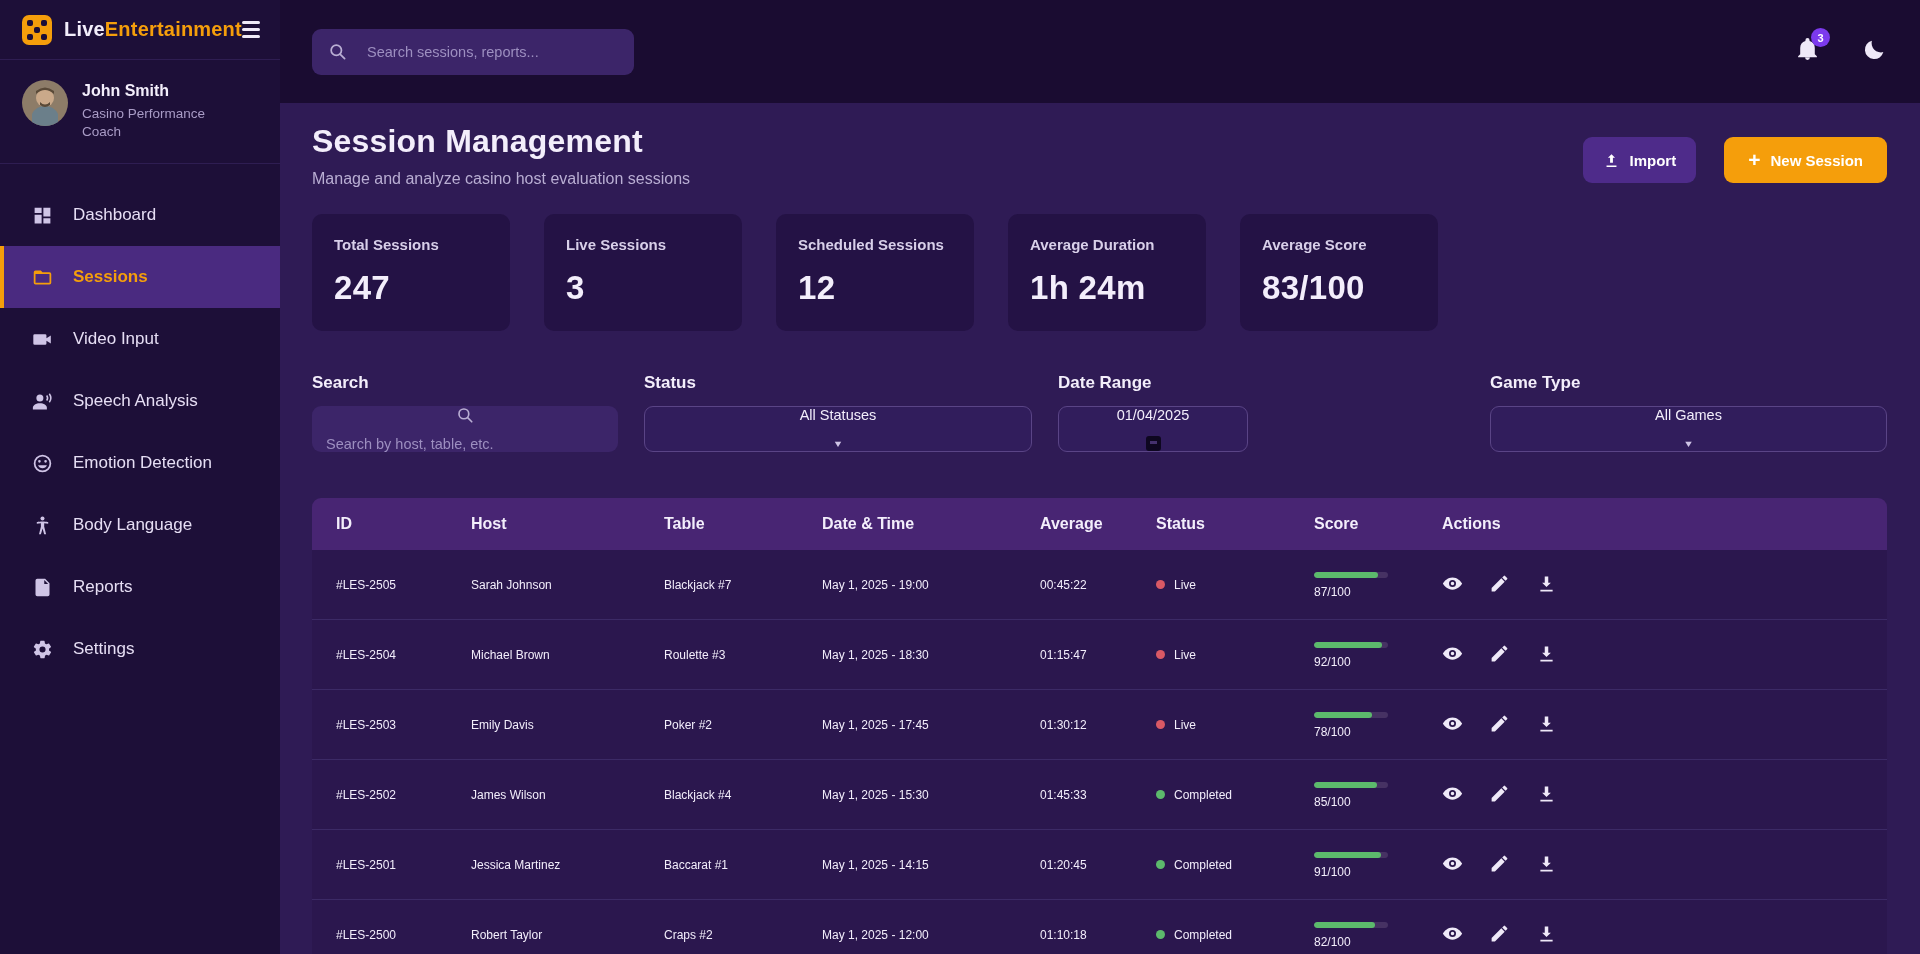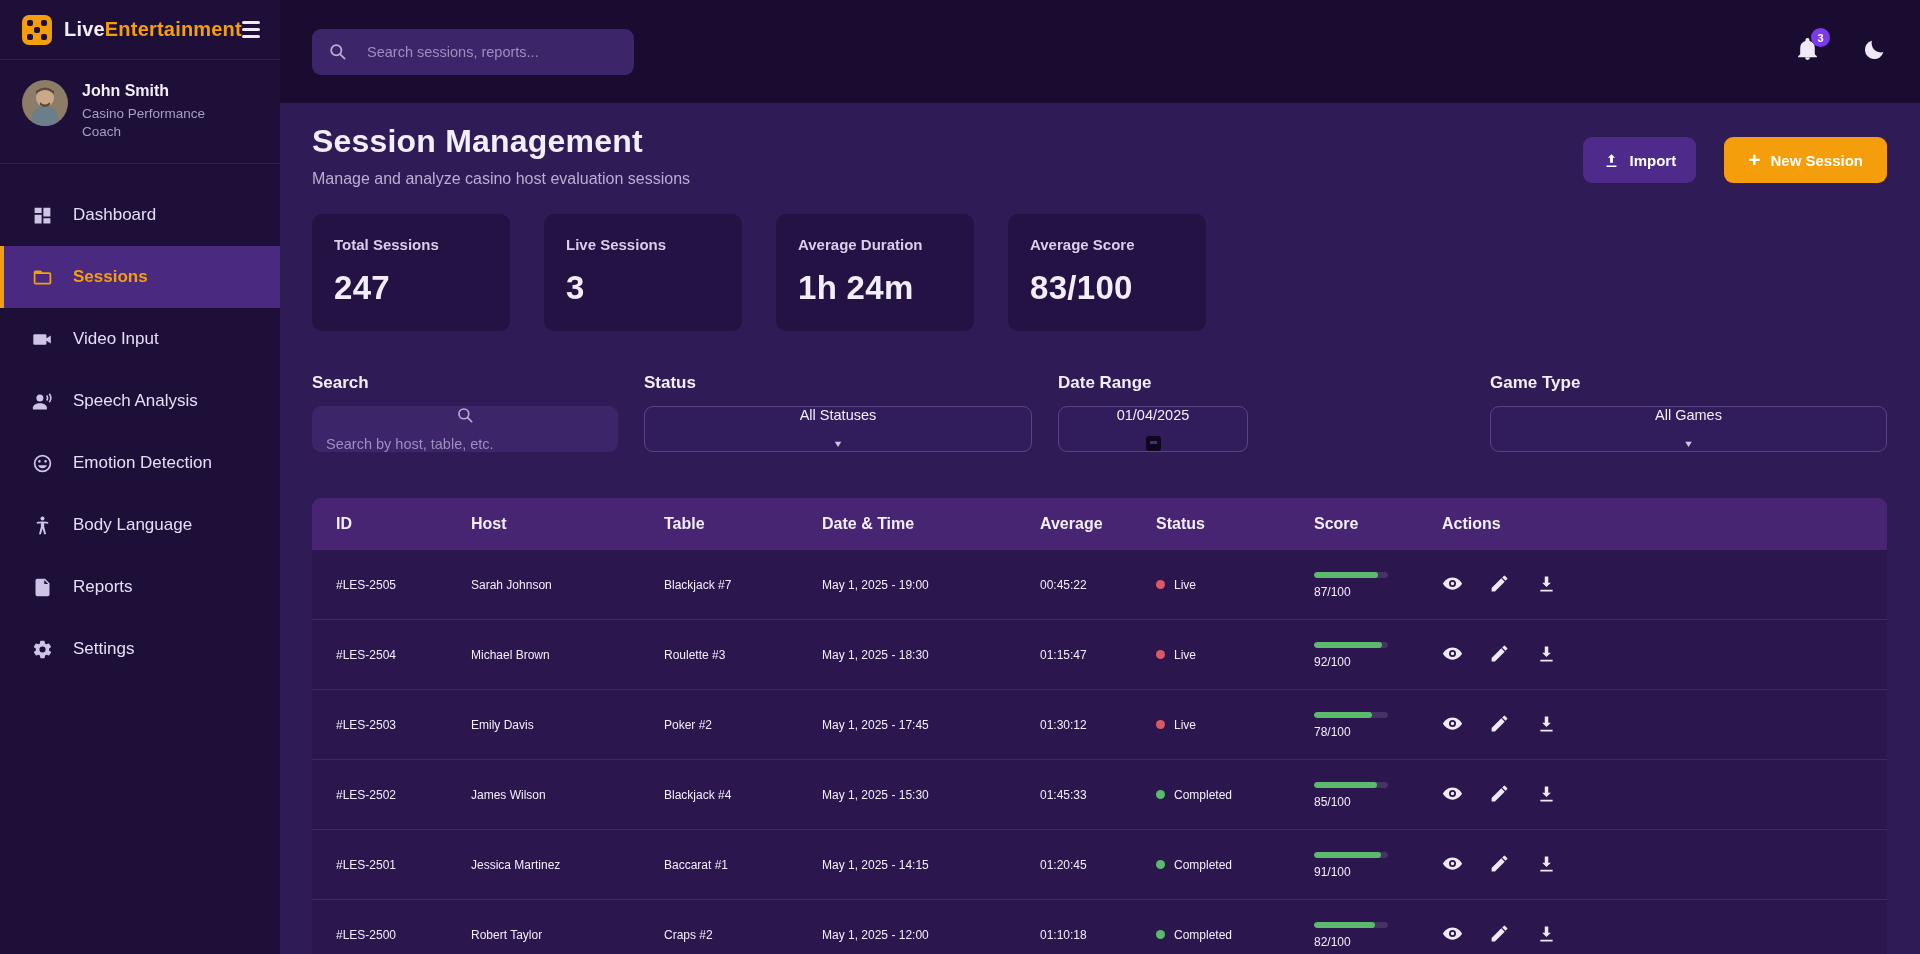--- a/index.html
+++ b/index.html
@@ -225,20 +225,24 @@
     <div class="stats">
       <div class="stat-card">
         <div class="stat-label">Total Sessions</div>
         <div class="stat-value">247</div>
       </div>
       <div class="stat-card">
         <div class="stat-label">Live Sessions</div>
         <div class="stat-value">3</div>
       </div>
       <div class="stat-card">
+        <div class="stat-label">Scheduled Sessions</div>
+        <div class="stat-value">12</div>
+      </div>
+      <div class="stat-card">
         <div class="stat-label">Average Duration</div>
         <div class="stat-value">1h 24m</div>
       </div>
       <div class="stat-card">
         <div class="stat-label">Average Score</div>
         <div class="stat-value">83/100</div>
       </div>
     </div>
 
     <div class="filters">

